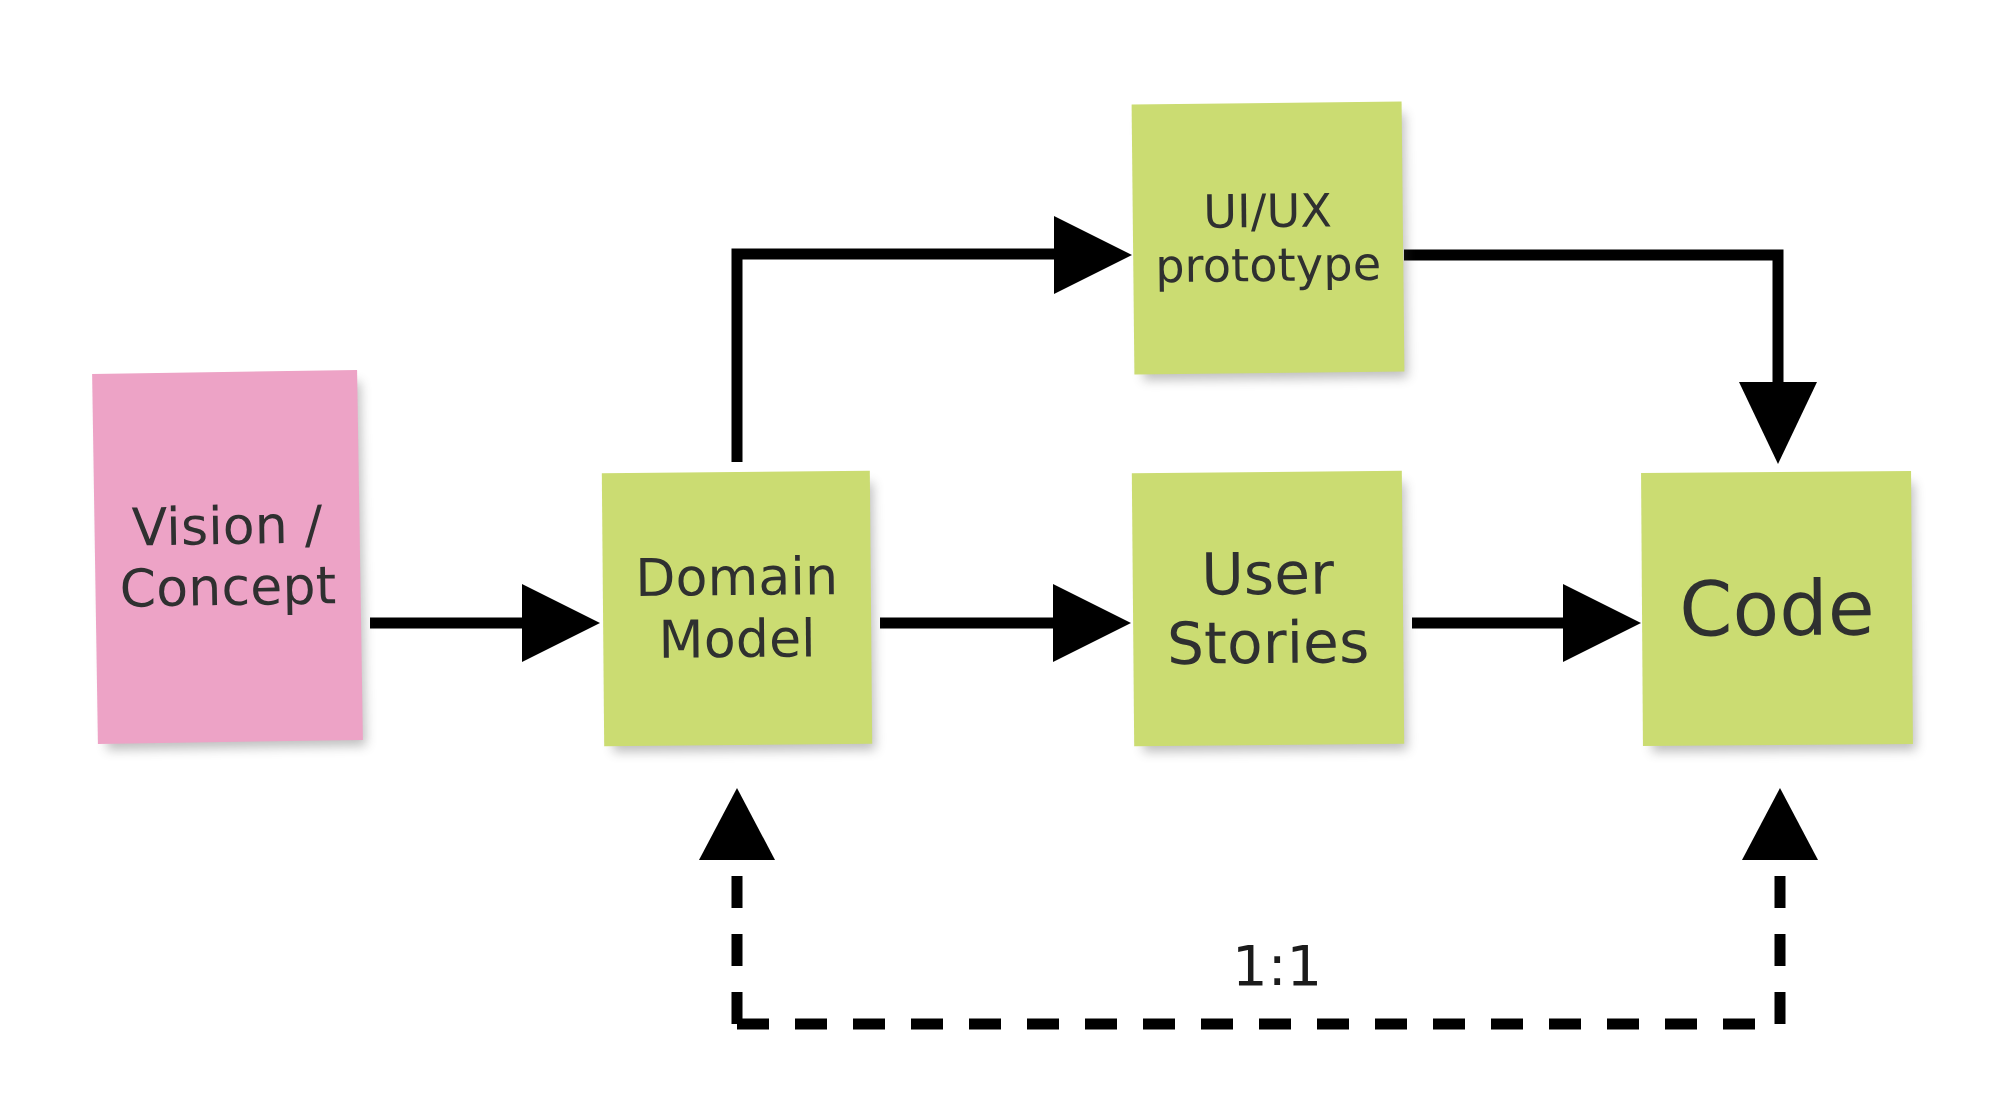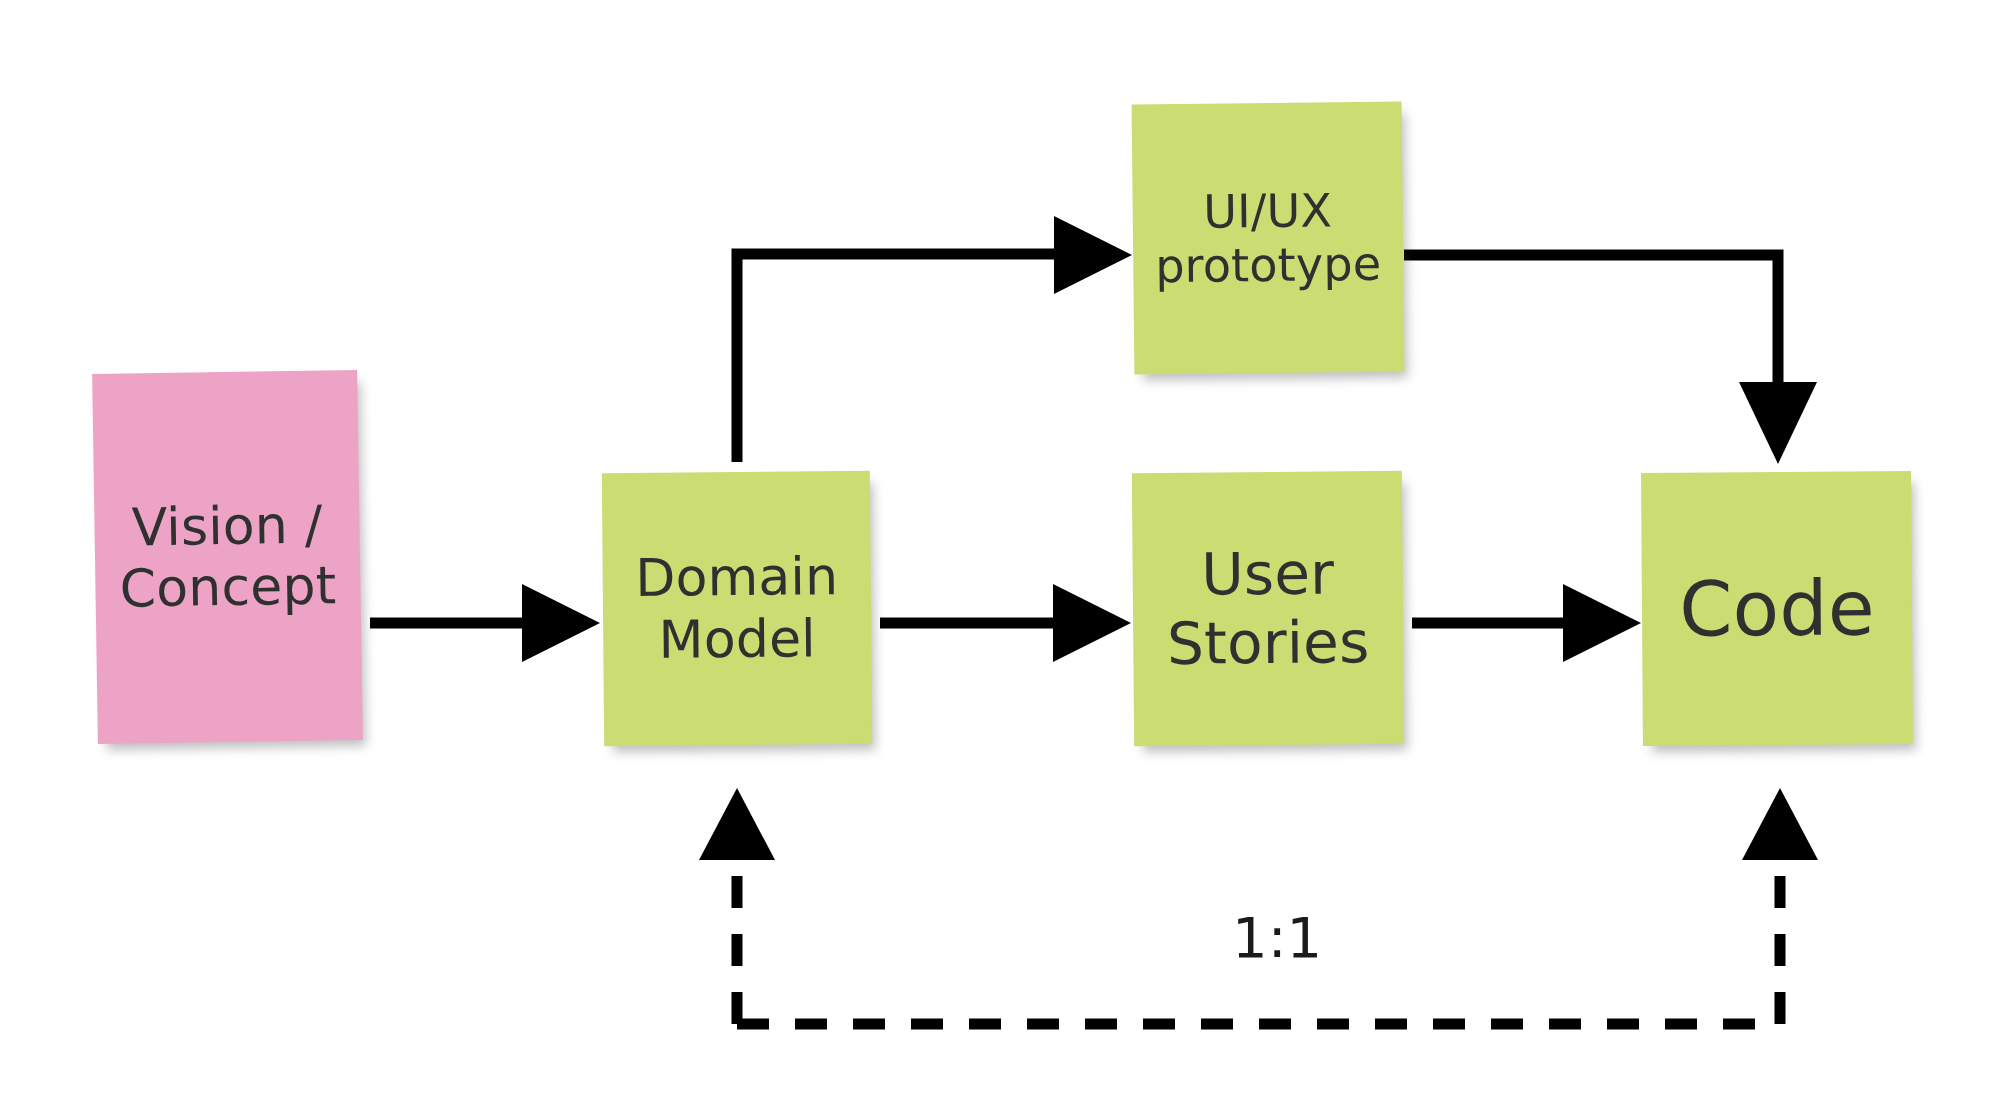--- a/index.html
+++ b/index.html
@@ -112,15 +112,15 @@
 
   <div class="note note-green" style="left:1133px; top:472px; width:270px; height:273px; font-size:58px; transform:rotate(-0.5deg);">
     <span class="note-inner">User
 Stories</span>
   </div>
 
   <div class="note note-green" style="left:1642px; top:472px; width:270px; height:273px; font-size:76px; transform:rotate(-0.4deg);">
     <span class="note-inner">Code</span>
   </div>
 
-  <div class="label-1to1" style="left:1232px; top:905px; font-size:56px;">1:1</div>
+  <div class="label-1to1" style="left:1232px; top:933px; font-size:56px;">1:1</div>
 
 </div>
 
 </body></html>

